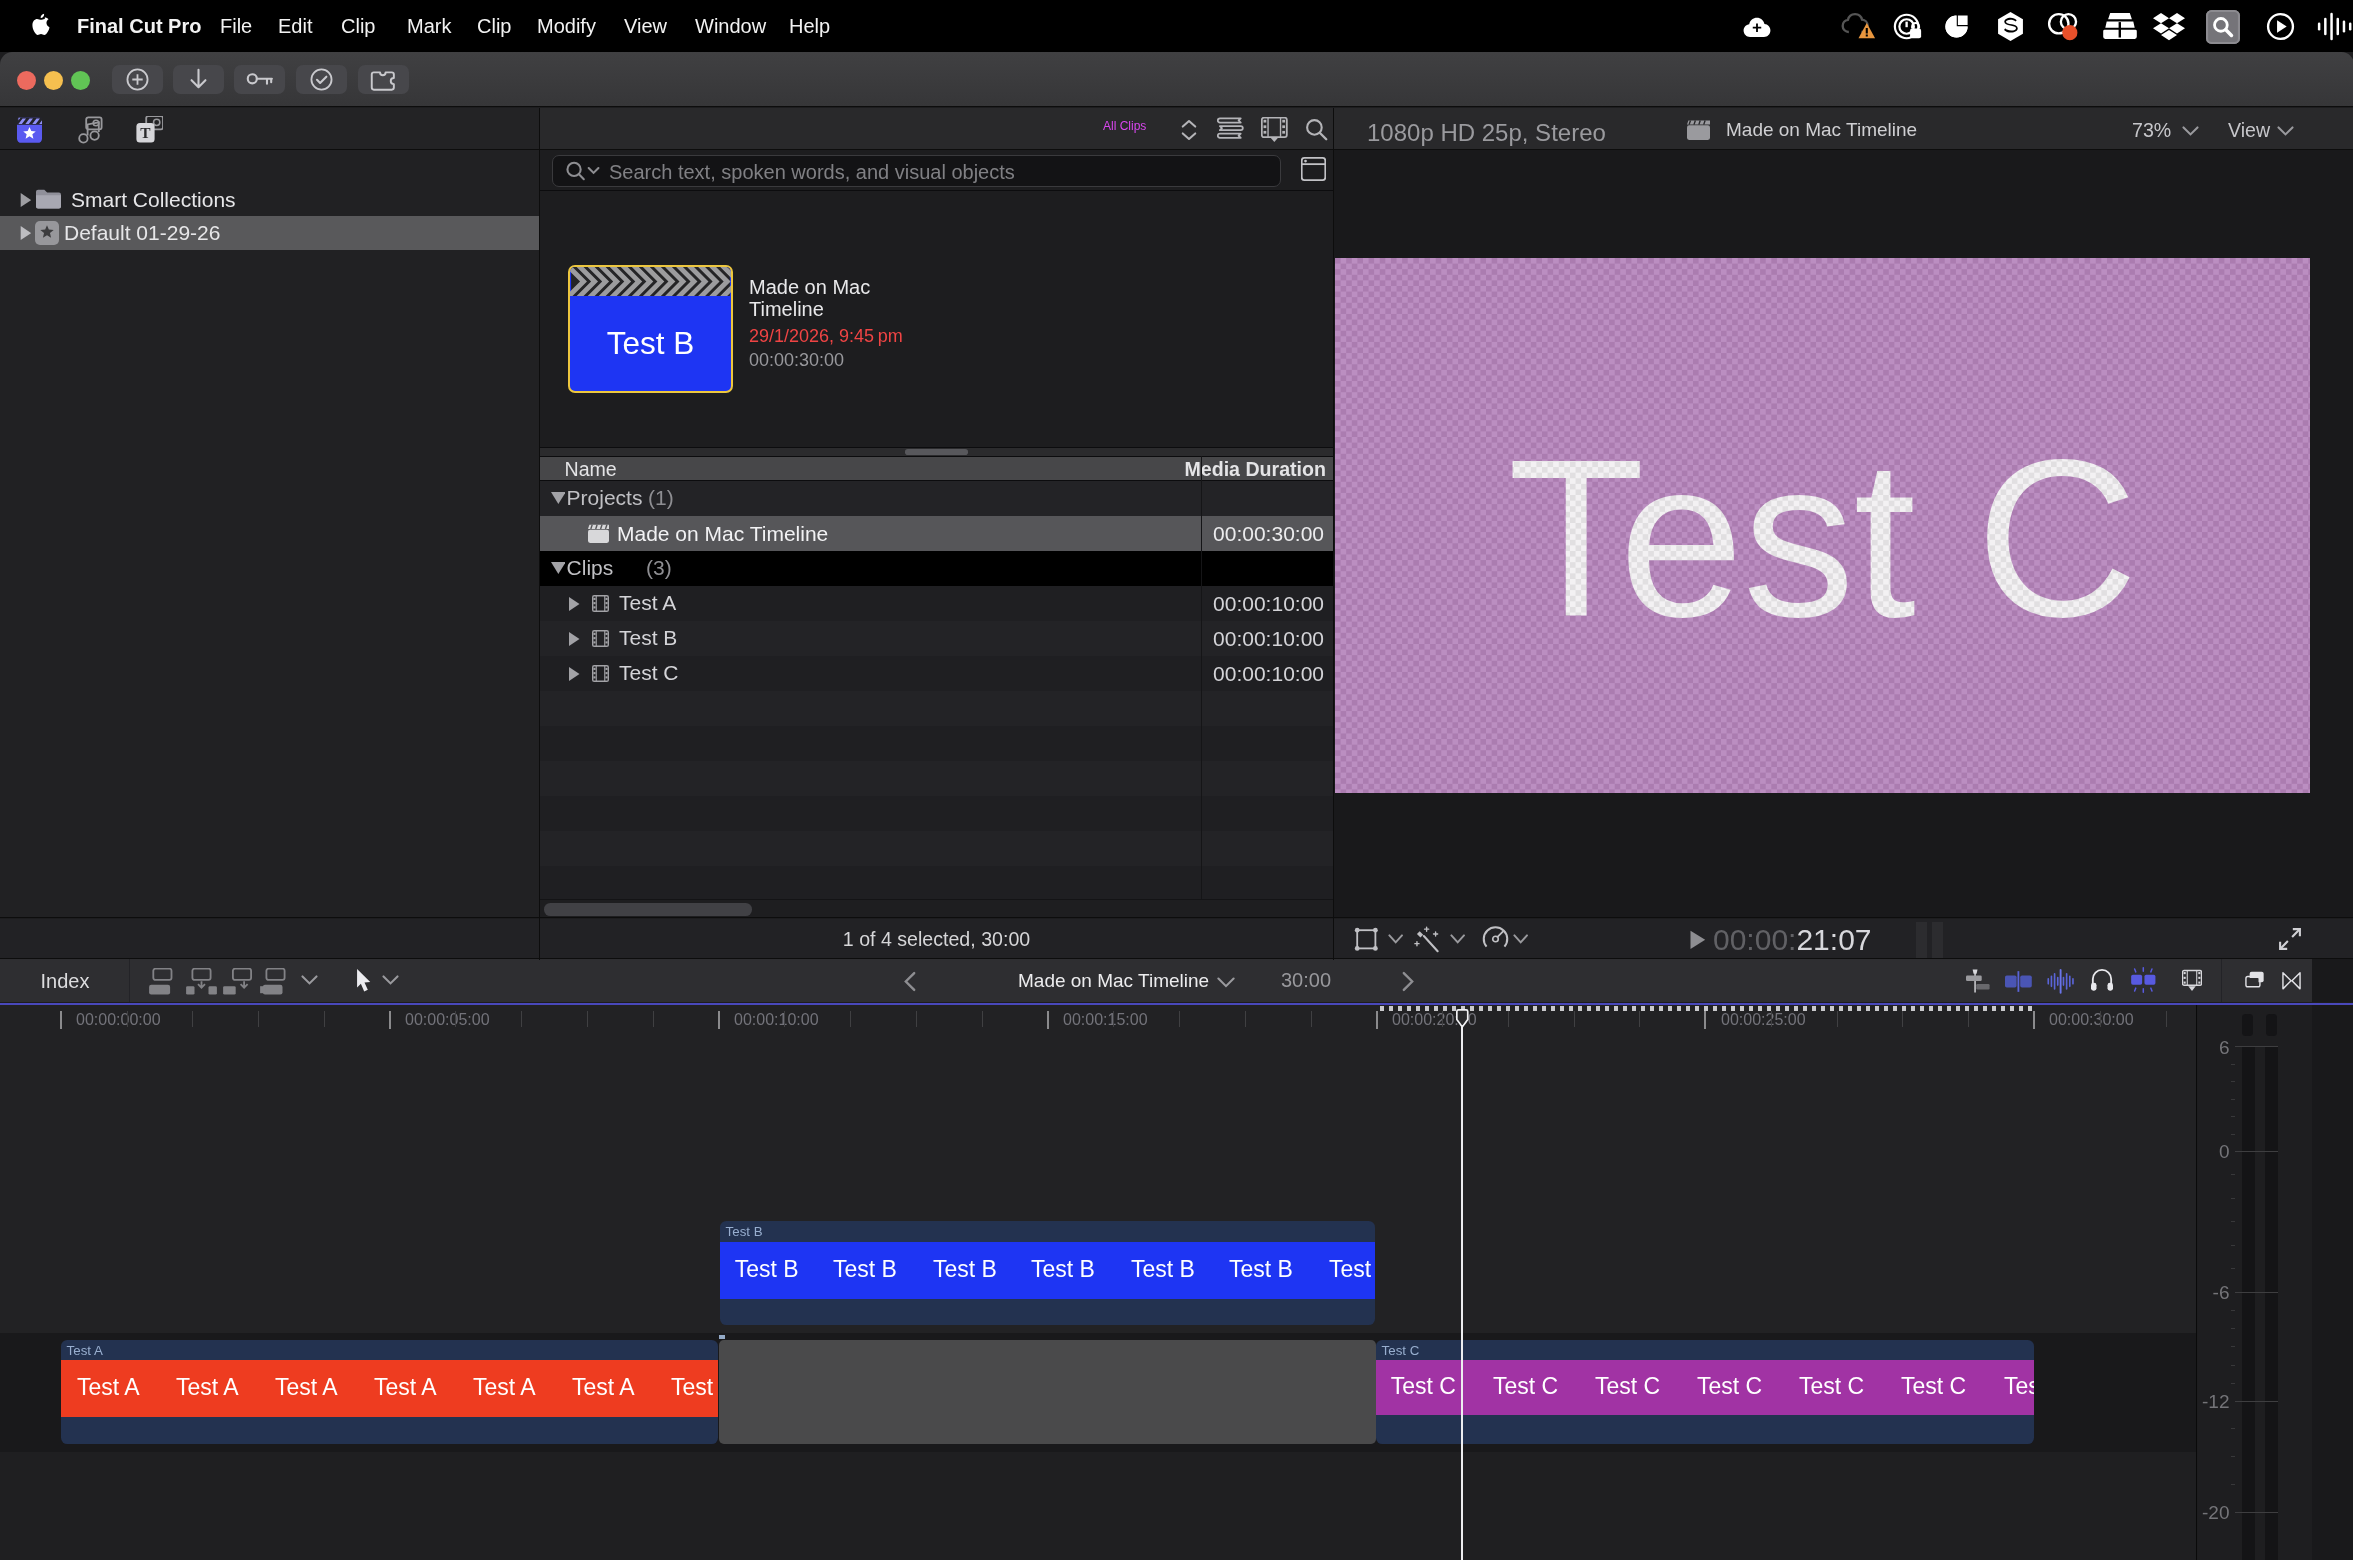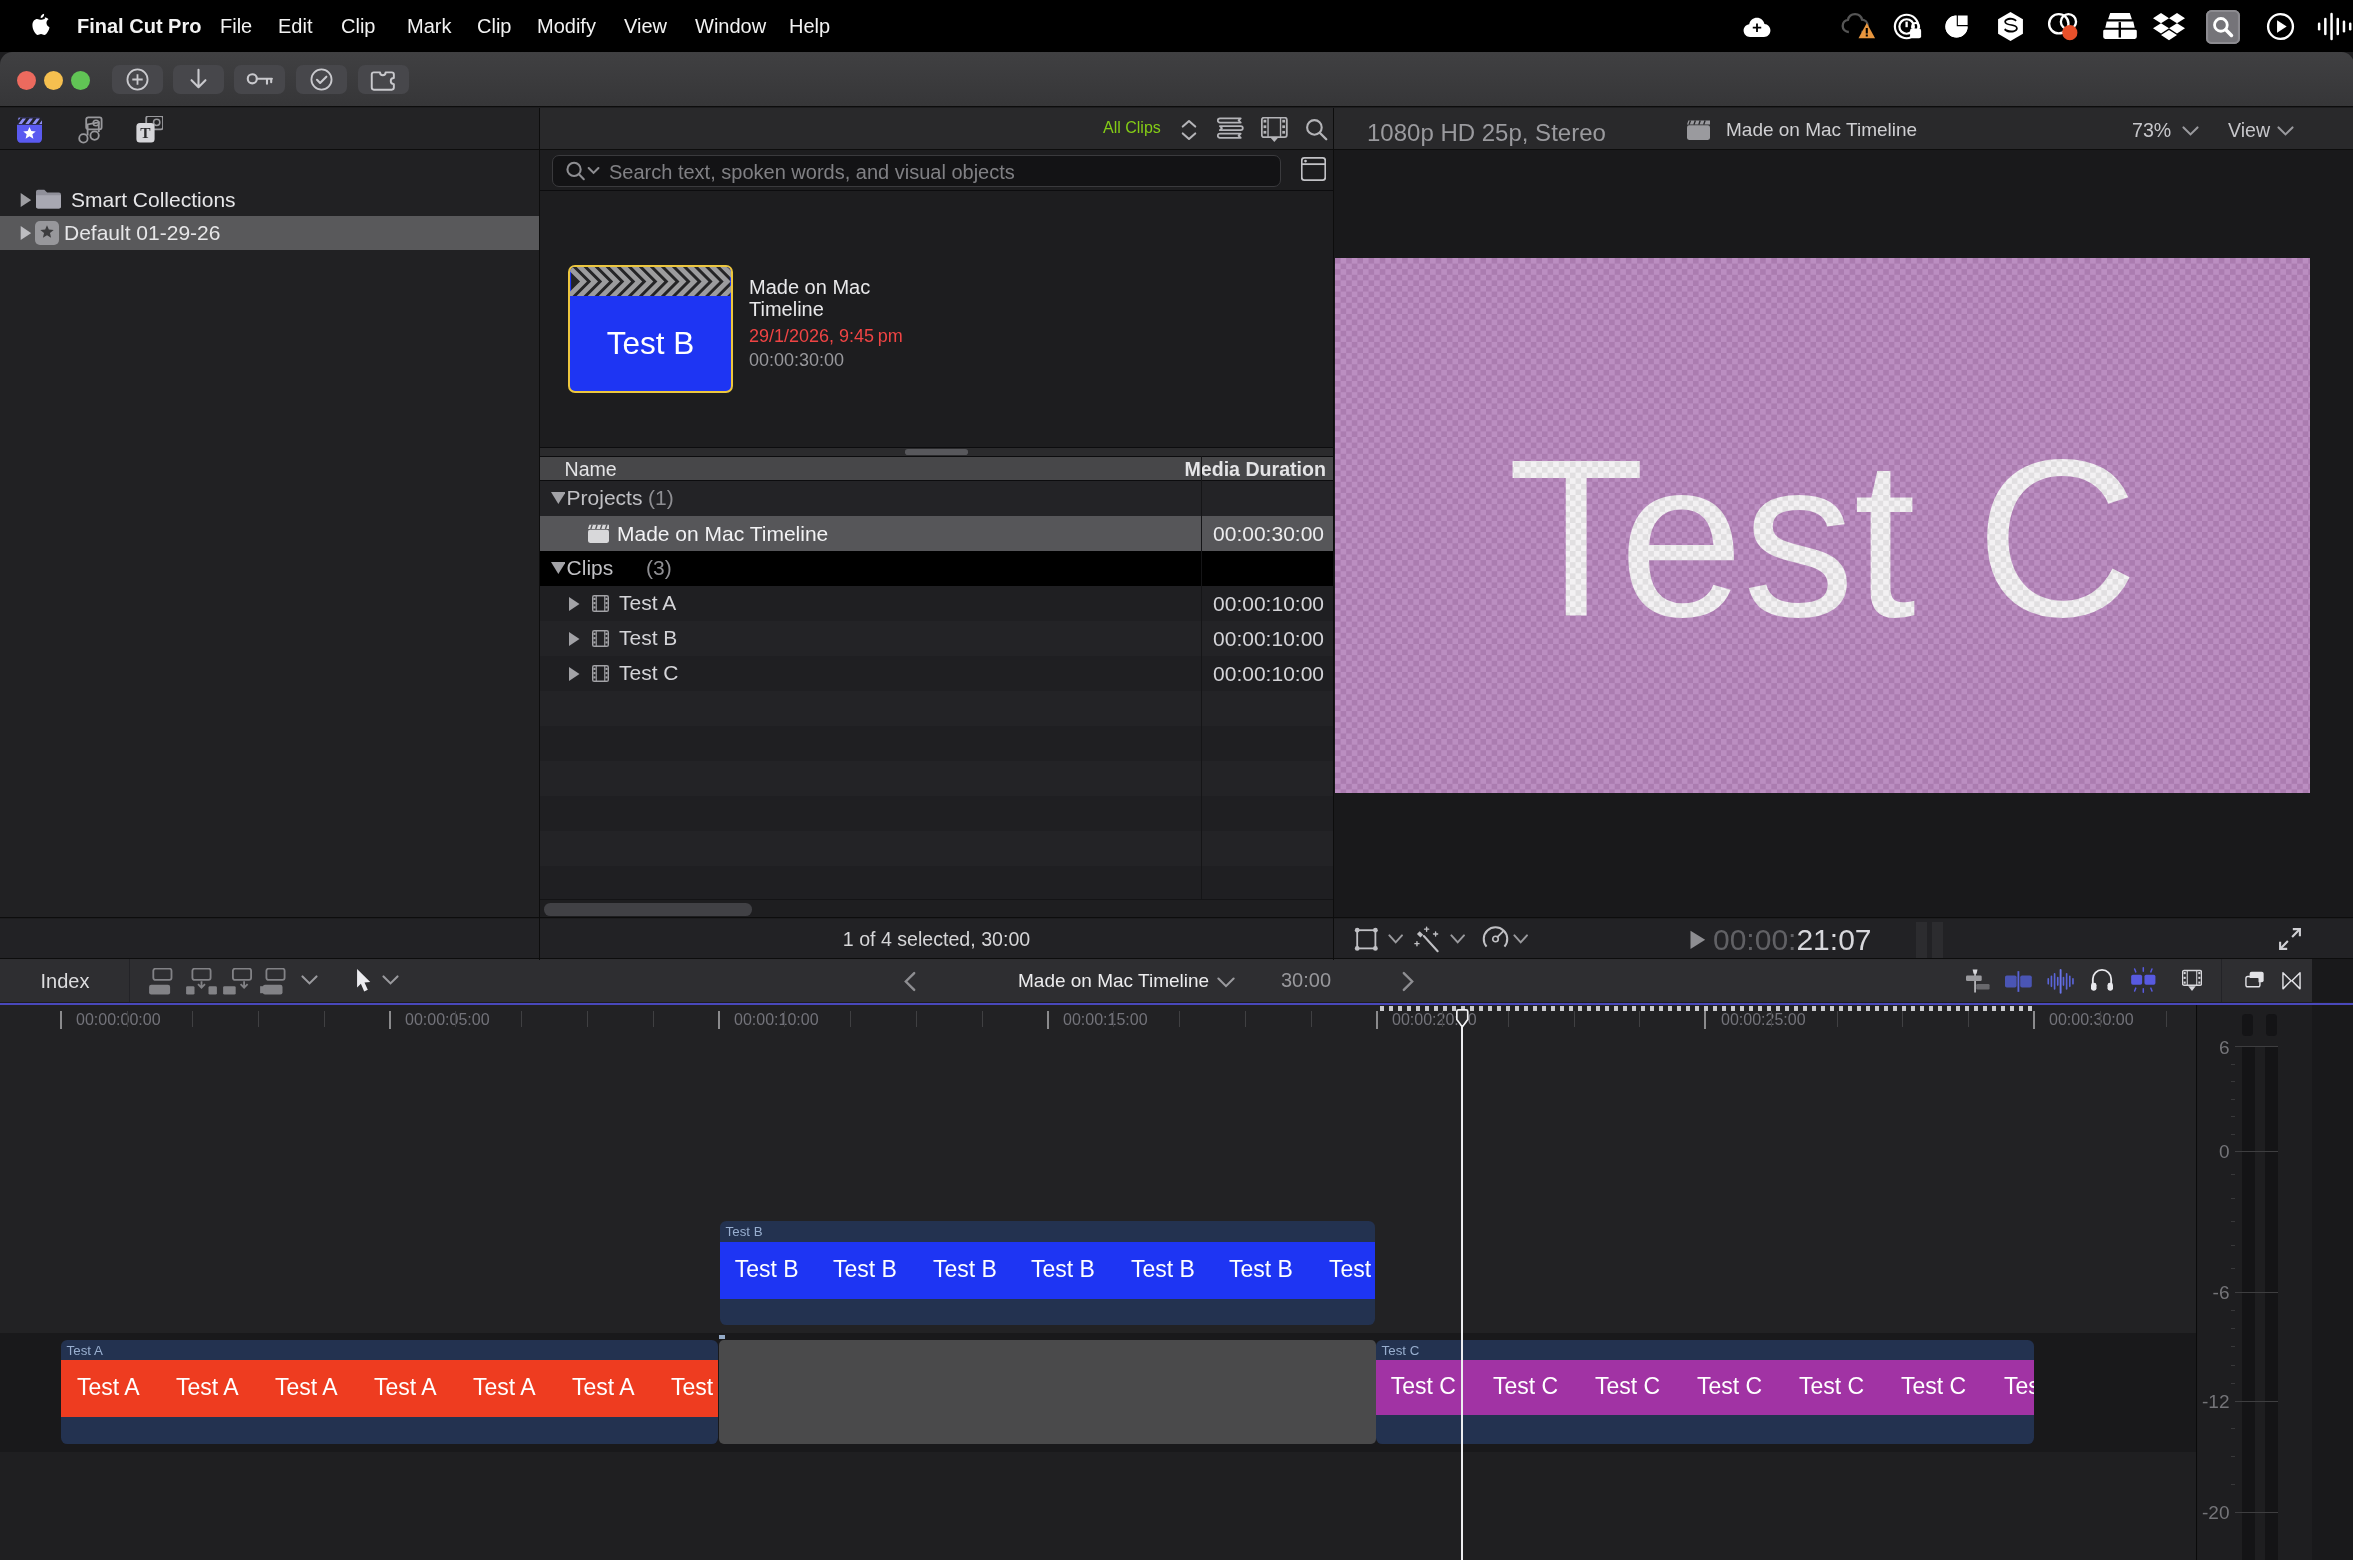--- a/index.html
+++ b/index.html
@@ -179,21 +179,21 @@
     <path fill="none" stroke="#98989c" stroke-width="2.6" d="M18 28V12l16-3v14"></path>
   </svg>
   <svg class="abs" style="left:135px;top:7.7px" width="28" height="28" viewBox="0 0 40 40">
     <rect x="16" y="0" width="24" height="19" rx="3" fill="none" stroke="#98989c" stroke-width="2.6"></rect>
     <circle cx="31" cy="9" r="4.5" fill="none" stroke="#98989c" stroke-width="2.2"></circle>
     <rect x="2" y="10" width="26" height="28" rx="5" fill="#d6d6da"></rect>
     <text x="15" y="32" font-size="22" font-weight="bold" font-family="Liberation Serif" fill="#2a2a2c" text-anchor="middle">T</text>
   </svg>
 </div>
 <div class="abs" id="bheader">
-  <span class="abs" style="left:563px;top:10.5px;font-size:16px;color:#84cc16">All Clips</span>
+  <span class="abs" style="left:563px;top:10.5px;font-size:12px;color:#d946ef">All Clips</span>
   <svg class="abs" style="left:640px;top:9.8px" width="18" height="24" viewBox="0 0 26 34">
     <path fill="none" stroke="#b4b4b8" stroke-width="3" stroke-linecap="round" stroke-linejoin="round" d="M4 12l9-8 9 8M4 22l9 8 9-8"></path>
   </svg>
   <svg class="abs" style="left:677px;top:9px" width="28" height="25" viewBox="0 0 40 36">
     <g fill="none" stroke="#b4b4b8" stroke-width="2.6">
       <path d="M4 2h30l-3 3 3 3H4a3 3 0 0 1 0-6z" stroke-linejoin="round"></path>
       <path d="M4 13h30a3 3 0 0 1 0 6H4l3-3z" stroke-linejoin="round"></path>
       <path d="M4 24h30l-3 3 3 3H4a3 3 0 0 1 0-6z" stroke-linejoin="round"></path>
     </g>
   </svg>

